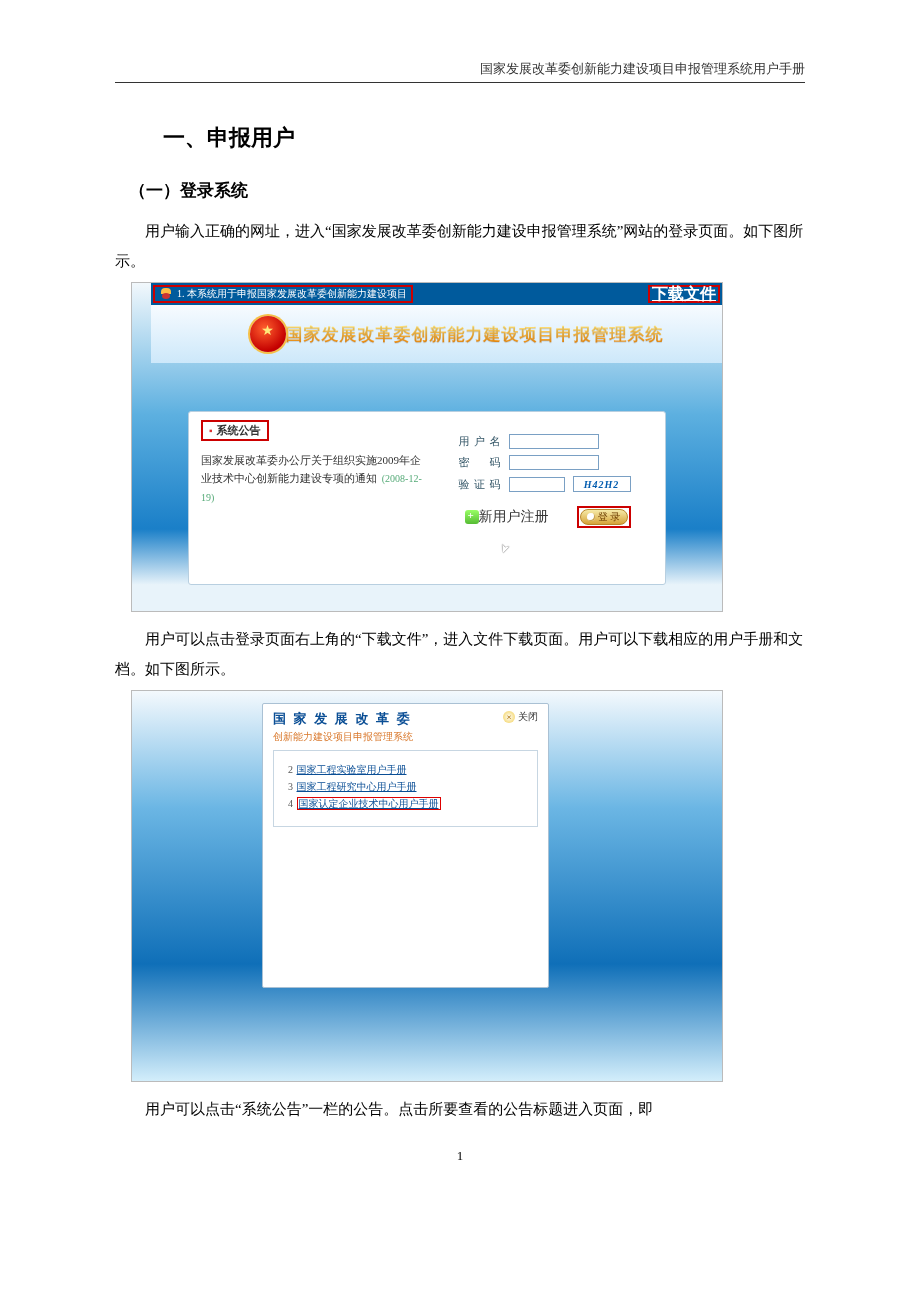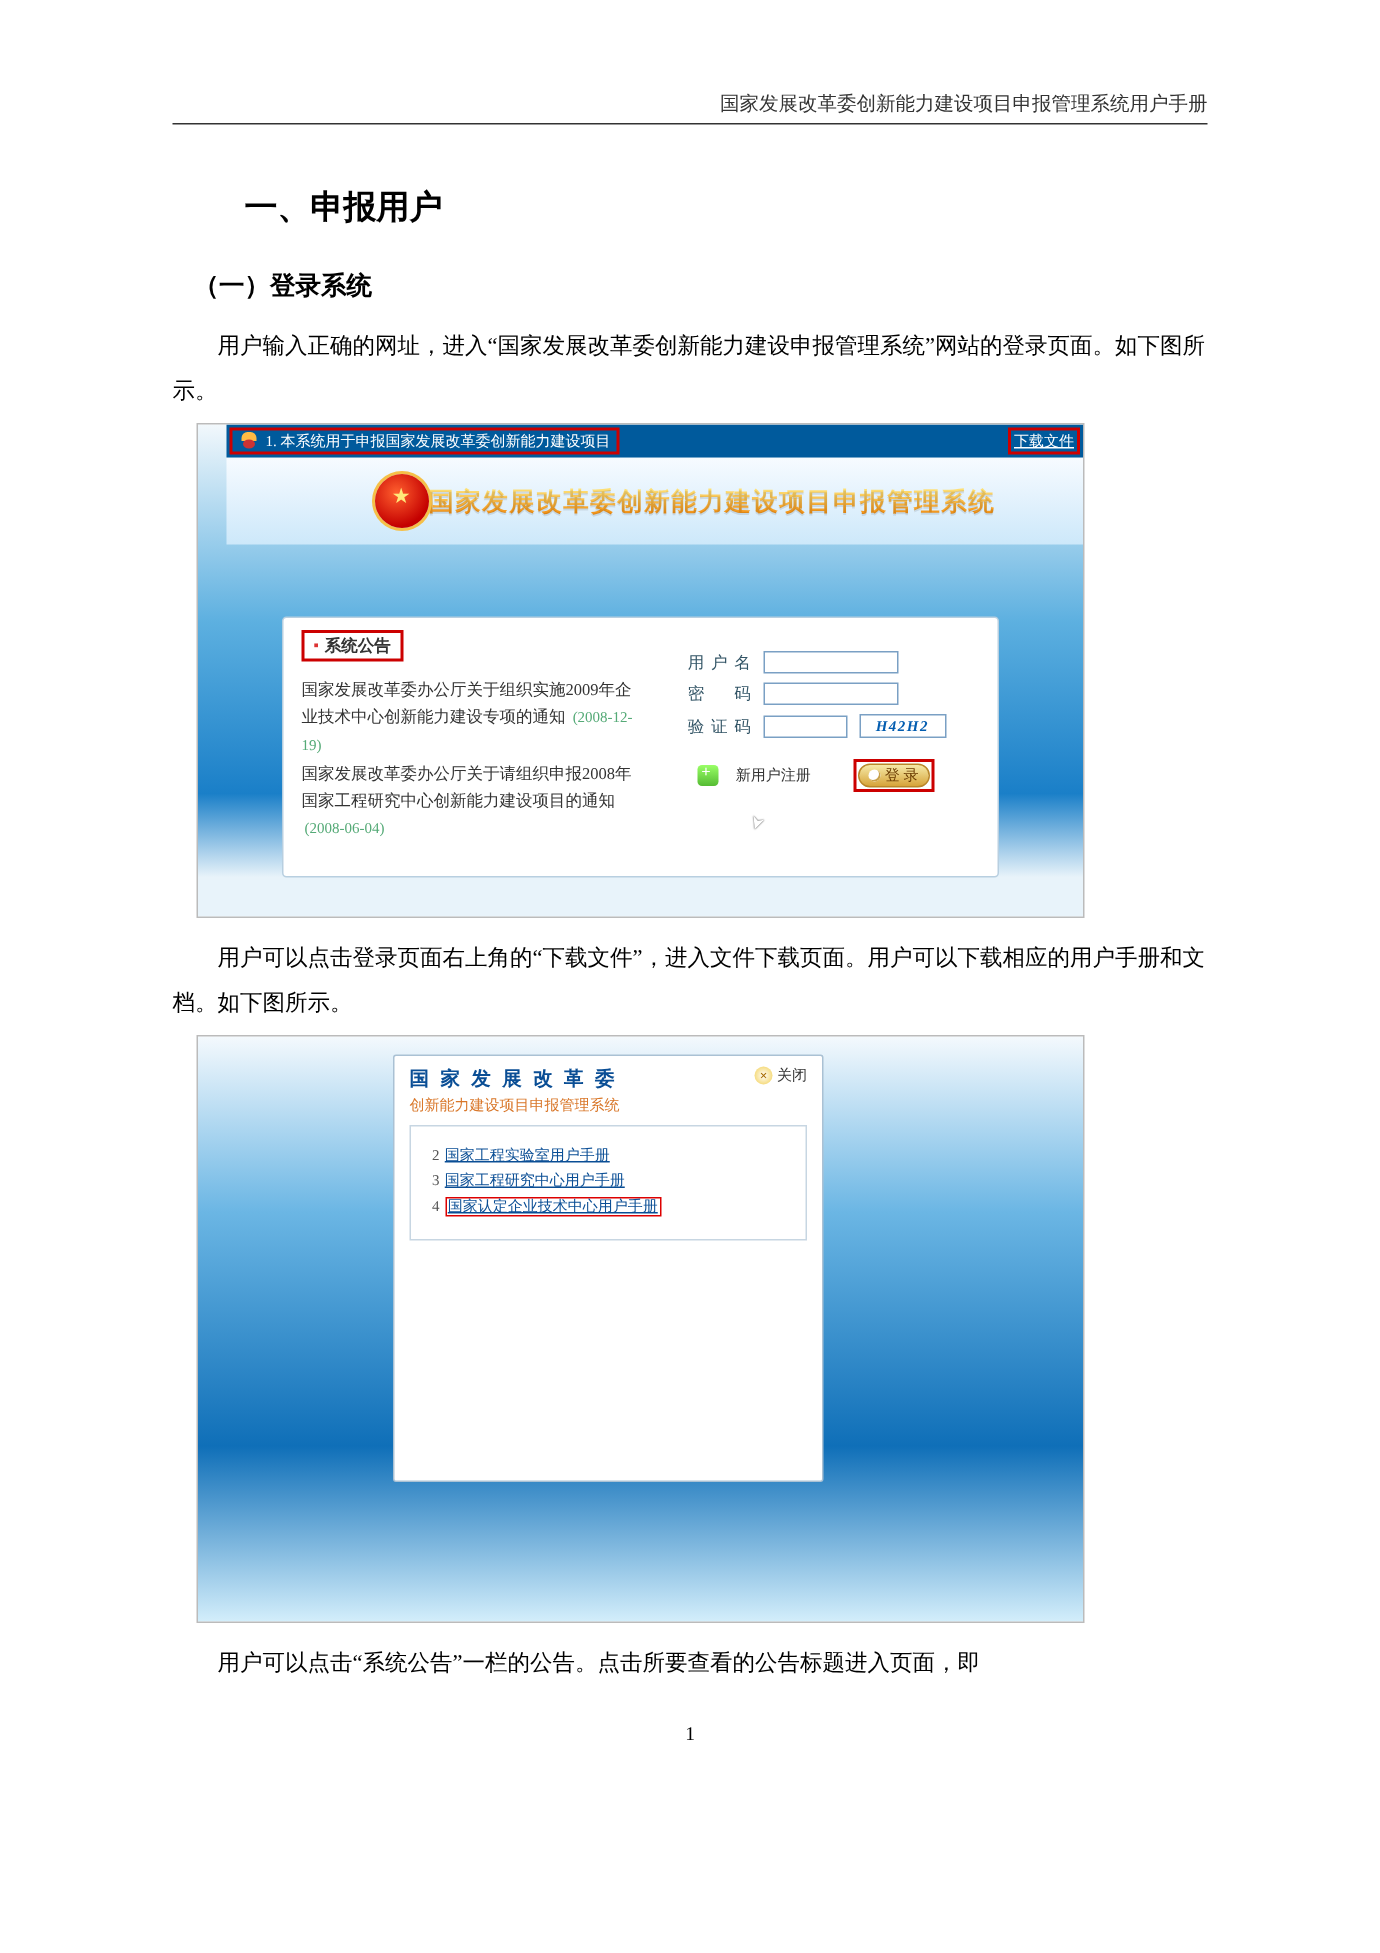--- a/index.html
+++ b/index.html
@@ -87,21 +87,21 @@
   .topbar-icon::after {
     content: ""; position: absolute; width: 8px; height: 6px;
     border-radius: 50%; background: #c33; left: 3px; top: 5px;
   }
   .topbar-text { color: #fff; font-size: 10px; white-space: nowrap; }
   .topbar-right {
     position: absolute; right: 2px; top: 2px; height: 18px;
     display: flex; align-items: center;
     border: 2px solid #c00; padding: 0 2px;
   }
-  .topbar-right a { color: #fff; font-size: 10px; text-decoration: underline; }
+  .topbar-right a { color: #fff; font-size: 16px; text-decoration: underline; font-weight: bold; }
   .shot1-header {
     display: flex; align-items: center; justify-content: center;
     height: 58px;
     background: linear-gradient(#f7fbff, #cde8fa);
     gap: 0;
     padding-left: 40px;
   }
   .emblem {
     width: 36px; height: 36px; border-radius: 50%;
     background: radial-gradient(circle at 40% 35%, #ff5f2e, #c40000 70%);
@@ -155,21 +155,21 @@
   .captcha-box {
     width: 58px; height: 16px; border: 1px solid #7aa0c4;
     display: flex; align-items: center; justify-content: center;
     font-style: italic; font-weight: bold; font-size: 10px;
     color: #035db0; background: #fff; letter-spacing: 1px;
   }
   .actions-row {
     display: flex; align-items: center; gap: 28px;
     margin-top: 14px; margin-left: 6px;
   }
-  .reg-link { display: flex; align-items: center; gap: 12px; font-size: 10px; color: #333; }
+  .reg-link { display: flex; align-items: center; gap: 0; font-size: 14px; color: #333; }
   .reg-icon {
     width: 14px; height: 14px; border-radius: 3px;
     background: linear-gradient(#9f6, #5b3);
     position: relative;
   }
   .reg-icon::after { content: "+"; position: absolute; top: -1px; left: 3px; color: #fff; font-weight: bold; font-size: 11px; }
   .login-btn-wrap { border: 2px solid #c00; padding: 1px; display: inline-block; }
   .login-btn {
     width: 48px; height: 16px; border-radius: 8px;
     background: linear-gradient(#f6eaa8, #d6a43a);
@@ -258,24 +258,20 @@
       <div class="emblem"></div>
       <div class="system-title">国家发展改革委创新能力建设项目申报管理系统</div>
     </div>
     <div class="shot1-panel">
       <div class="panel-left">
         <div class="panel-title">系统公告</div>
         <div class="notice-list">
           <div class="notice-item">
             <span>国家发展改革委办公厅关于组织实施2009年企业技术中心创新能力建设专项的通知</span>
             <span class="nt">(2008-12-19)</span>
-          </div>
-          <div class="notice-item">
-            <span>国家发展改革委办公厅关于请组织申报2008年国家工程研究中心创新能力建设项目的通知</span>
-            <span class="nt">(2008-06-04)</span>
           </div>
         </div>
       </div>
       <div class="panel-right">
         <div class="frow">
           <div class="flabel">用户名</div>
           <div class="finput"></div>
         </div>
         <div class="frow">
           <div class="flabel">密 码</div>

